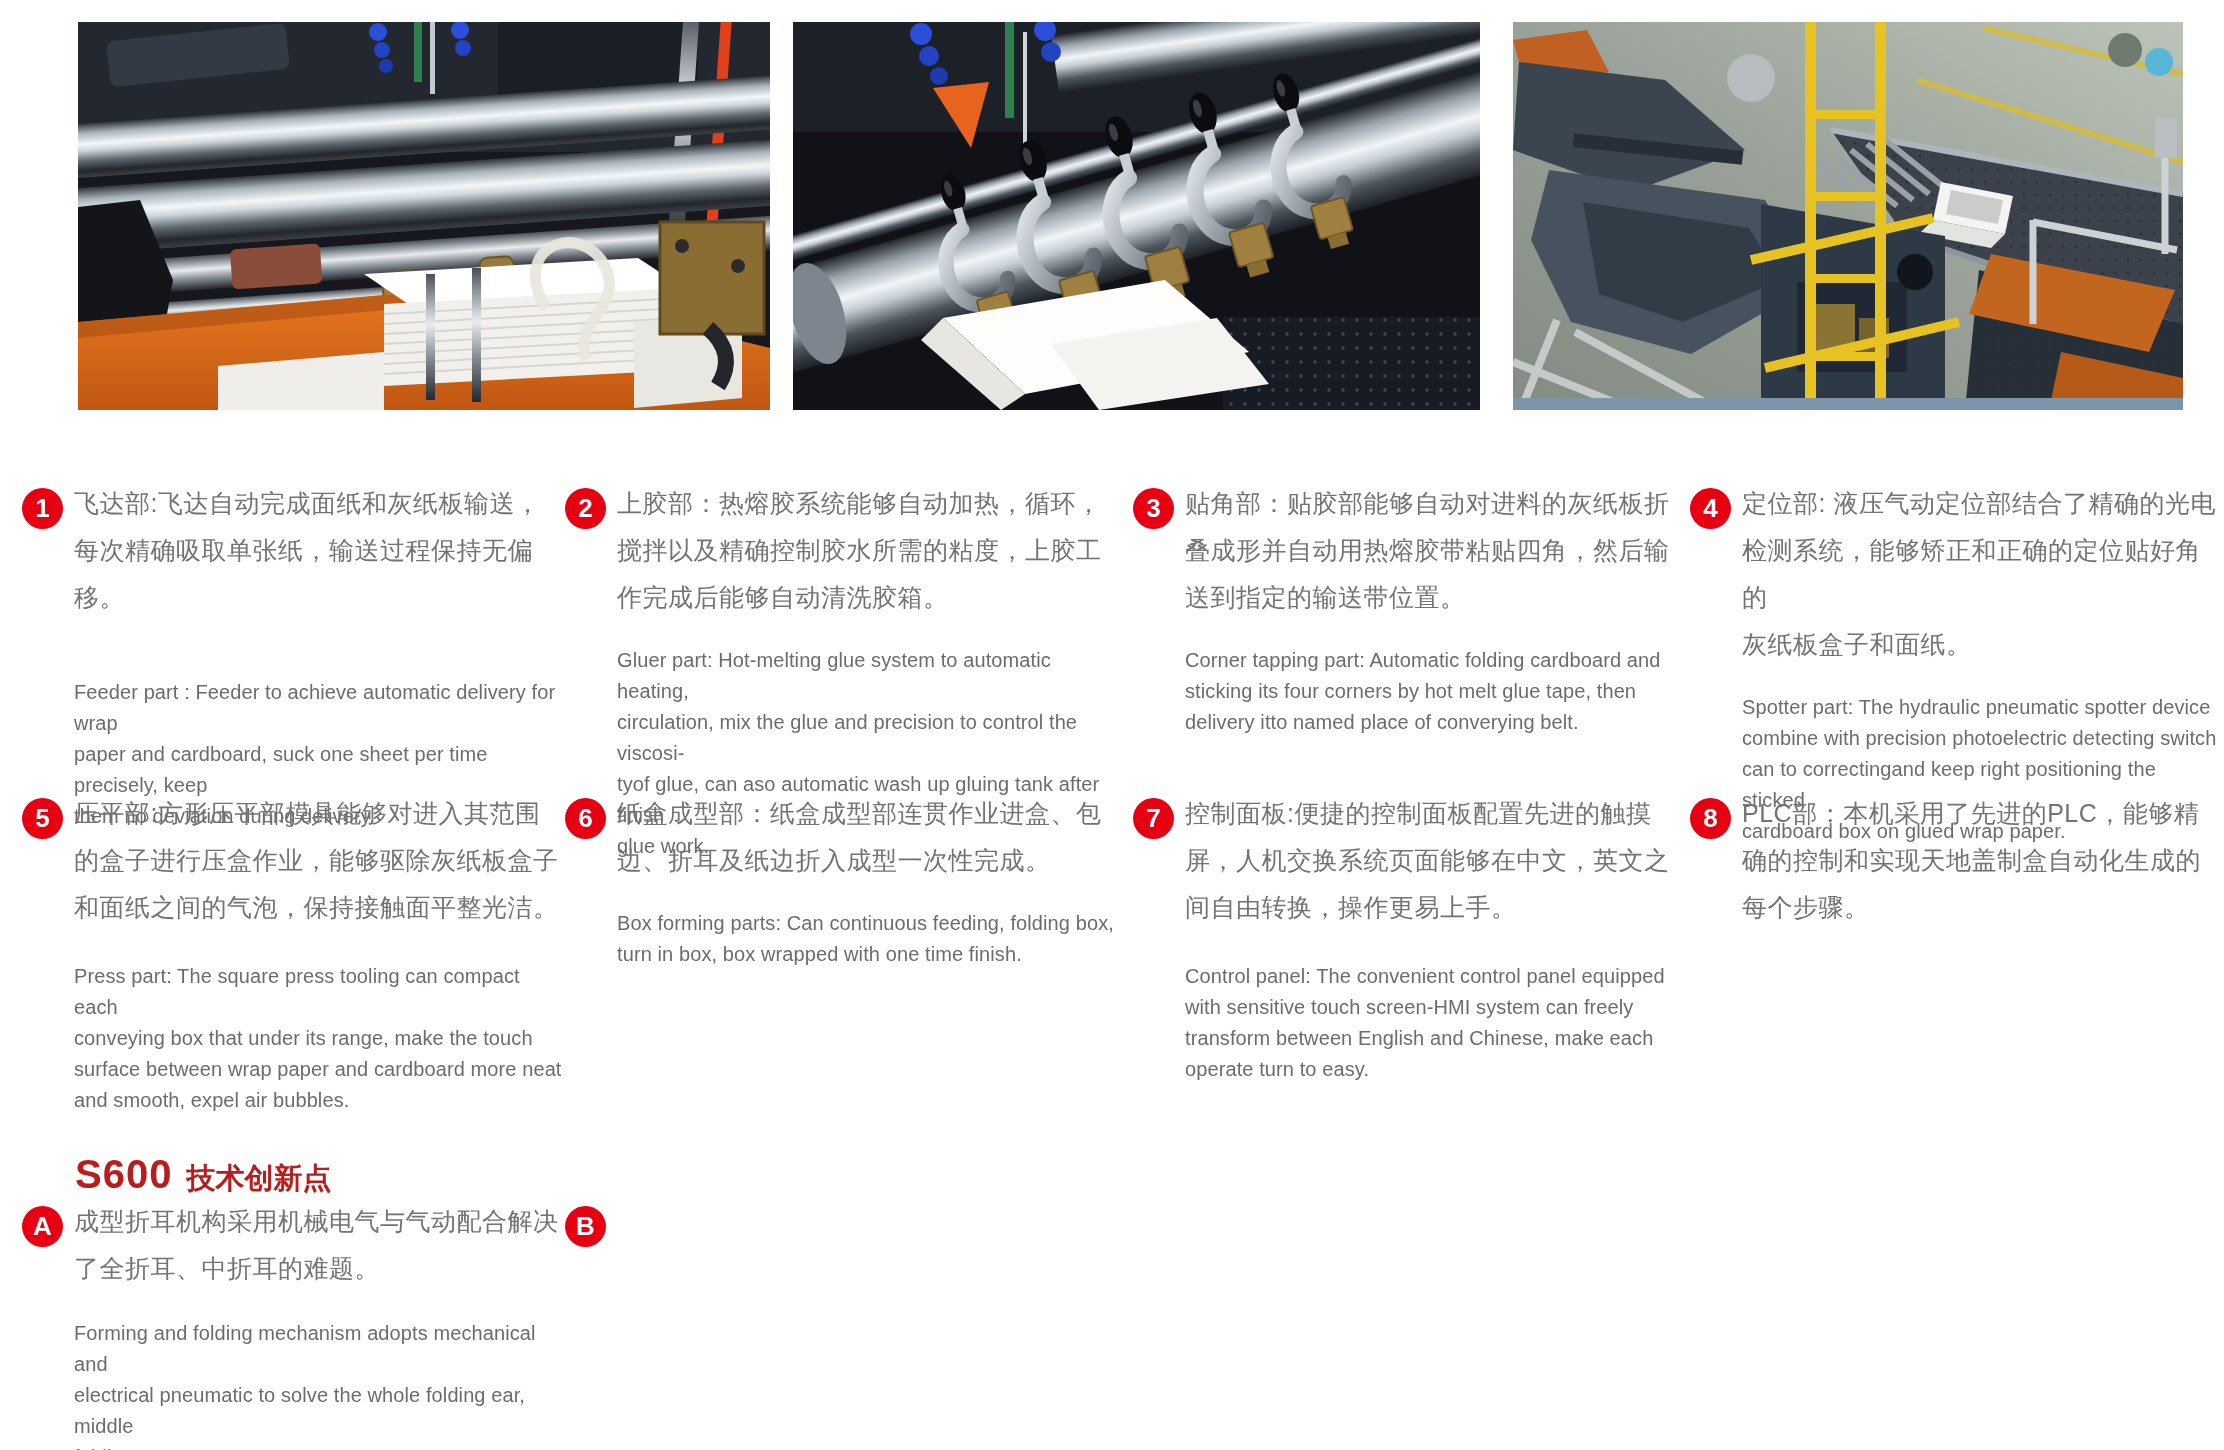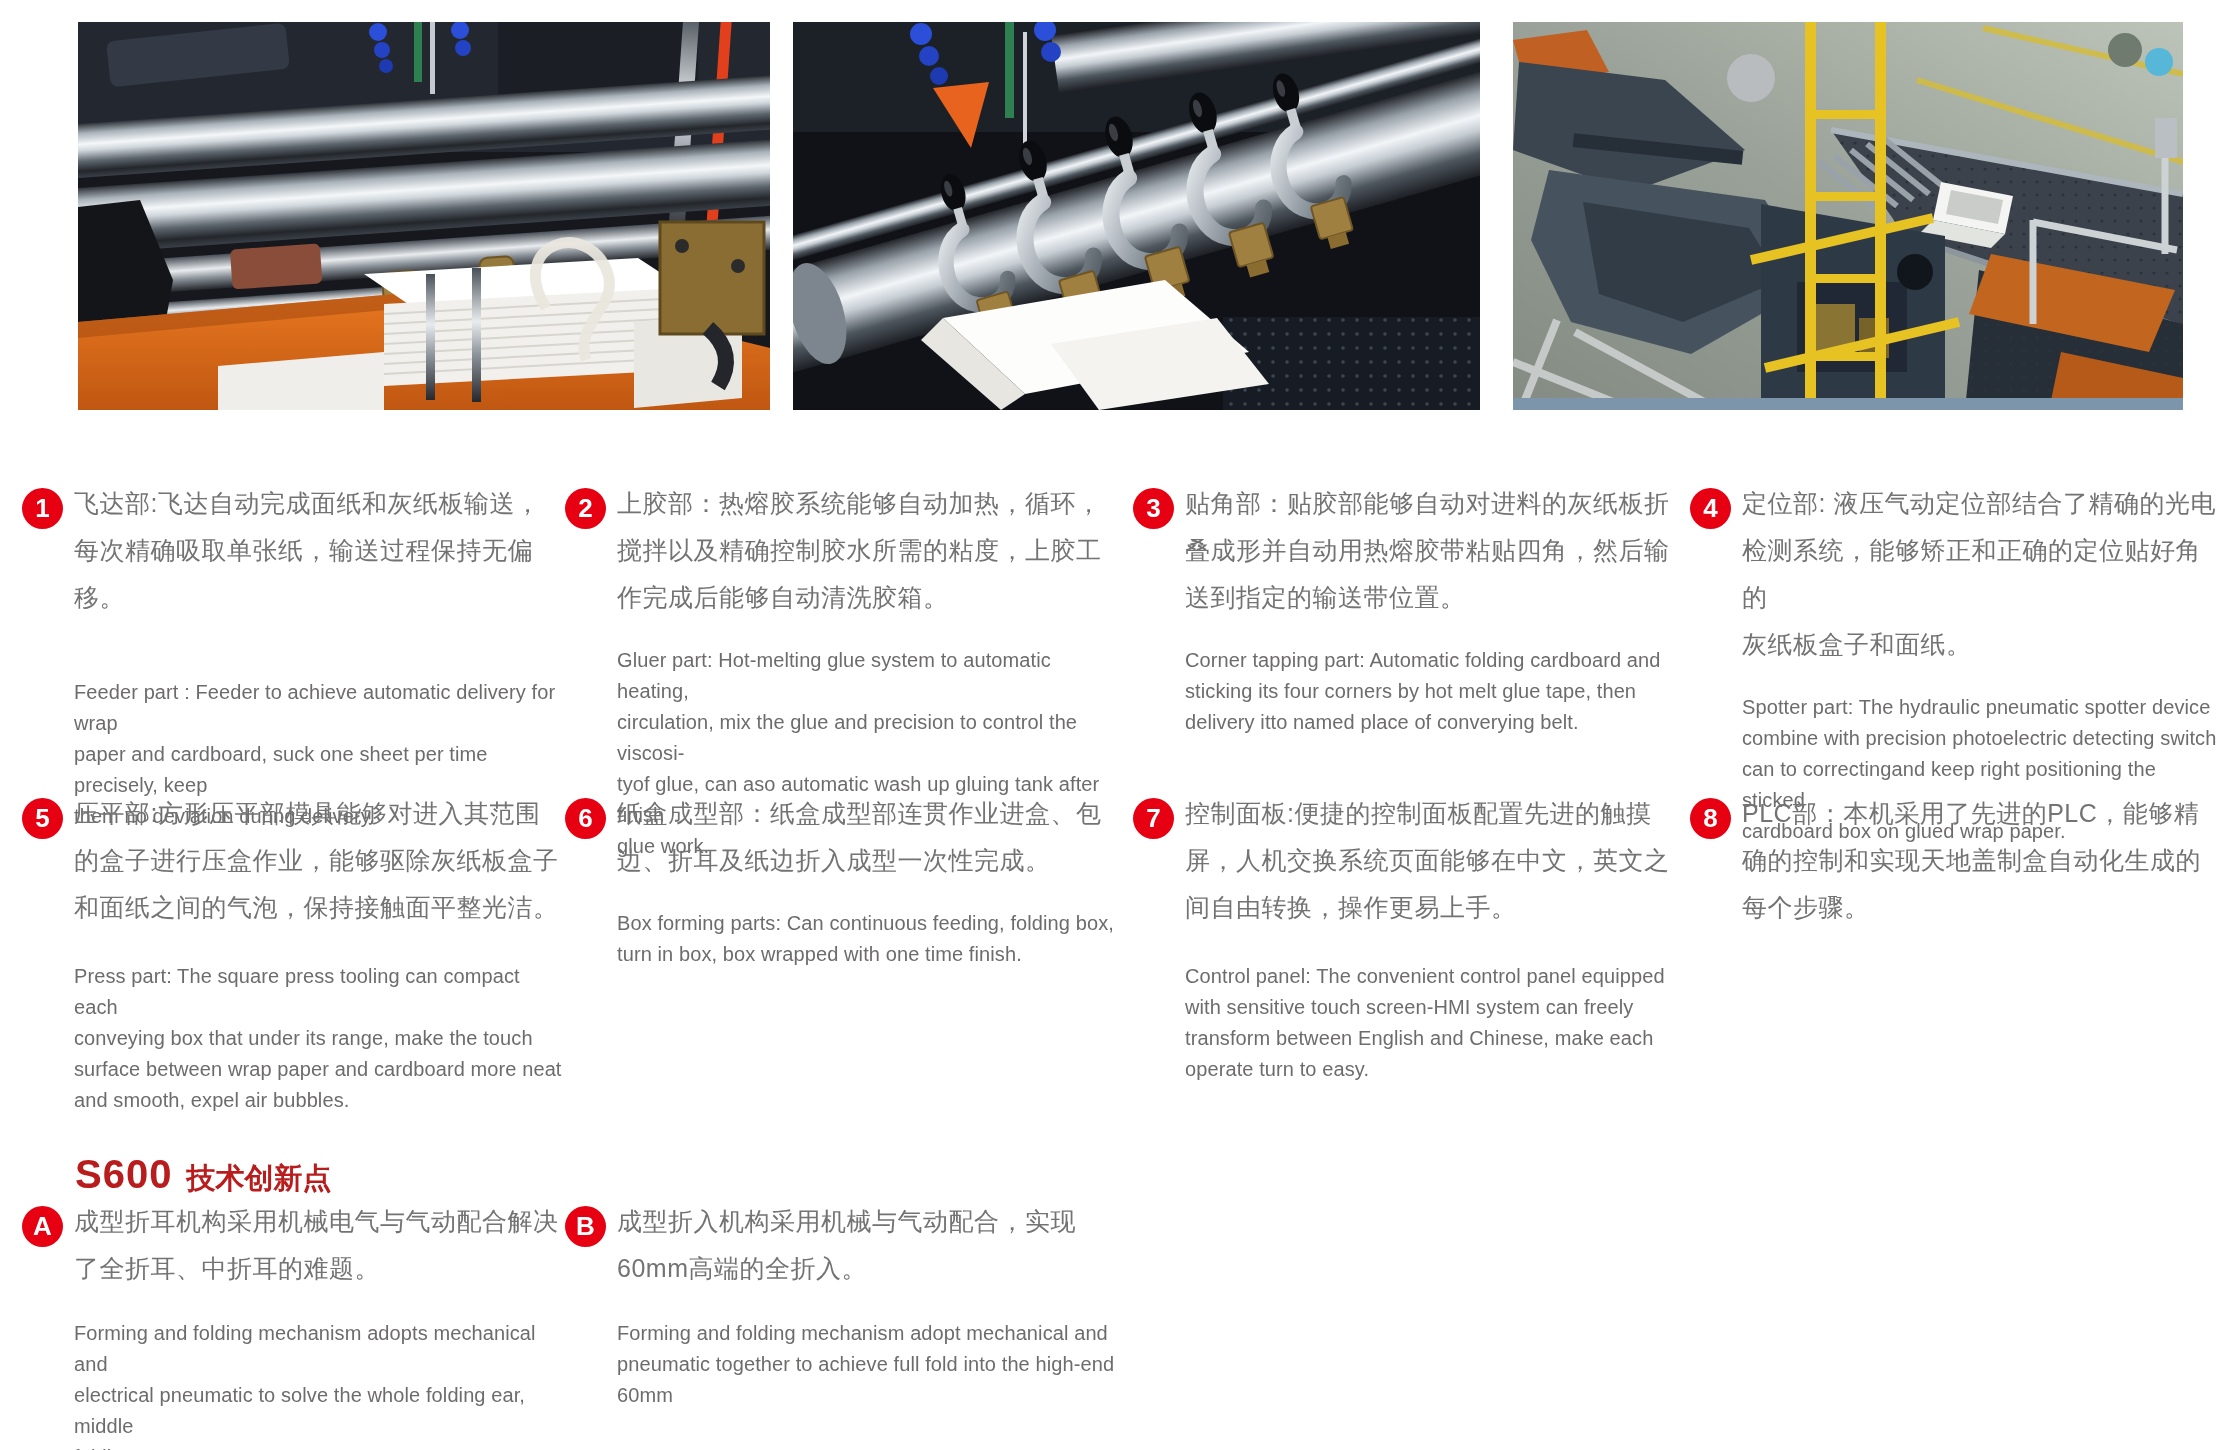--- a/index.html
+++ b/index.html
@@ -380,20 +380,13 @@
   <div class="texts">
     <p class="zh">成型折耳机构采用机械电气与气动配合解决
 了全折耳、中折耳的难题。</p>
     <p class="en">Forming and folding mechanism adopts mechanical and
 electrical pneumatic to solve the whole folding ear, middle
 folding ear.</p>
   </div>
 </div>
 <div class="feature" id="ib">
   <span class="badge">B</span>
-  <div class="texts">
-    <p class="zh">成型折入机构采用机械与气动配合，实现
-60mm高端的全折入。</p>
-    <p class="en">Forming and folding mechanism adopt mechanical and
-pneumatic together to achieve full fold into the high-end
-60mm</p>
-  </div>
 </div>
 
 </body></html>

